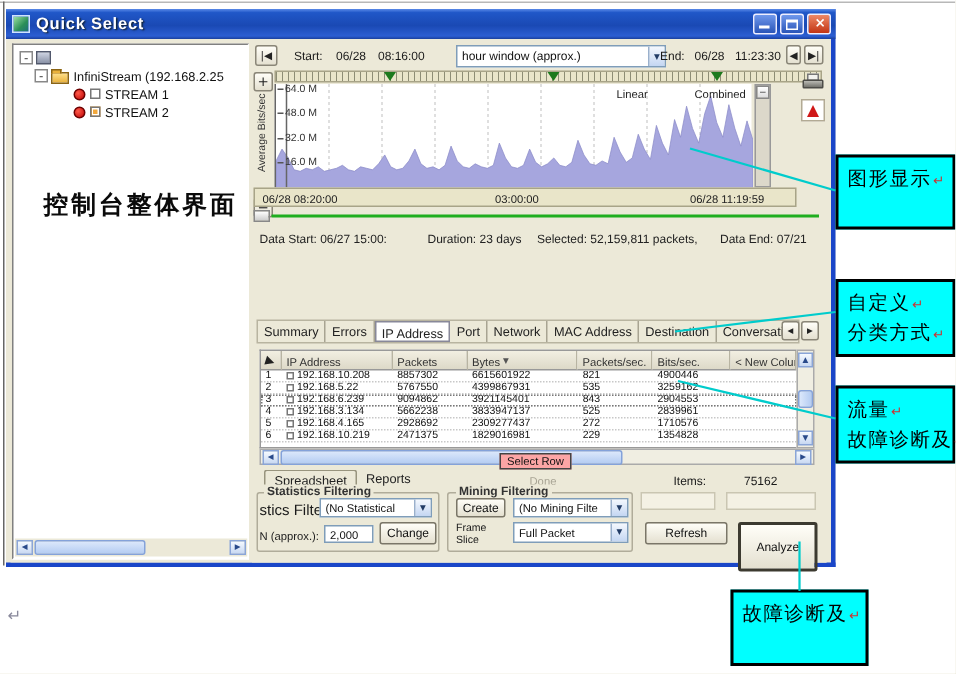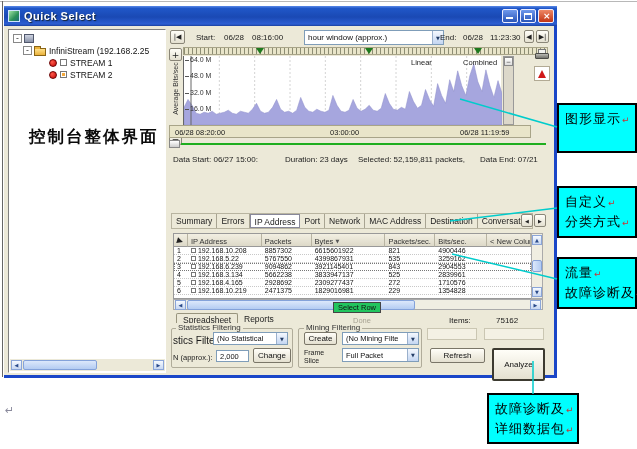--- a/index.html
+++ b/index.html
@@ -95,28 +95,28 @@
 .tr.focus{outline:1px dotted #777;outline-offset:-1px}
 .td{font-size:7px;line-height:7px;color:#111;padding-left:3px;white-space:nowrap;overflow:hidden;display:flex;align-items:center}
 .td .cb{width:5px;height:5px;margin-right:2px}
 .tvscroll{left:363px;top:204px;width:12px;height:66px;background:#f0eee2;border:1px solid #aaa;display:flex;flex-direction:column;align-items:center;padding:1px 0;gap:1px}
 .tvscroll .sb-btn{width:10px;height:10px}
 .tvscroll .vthumb{width:10px;height:12px;background:linear-gradient(90deg,#dce8fb,#b4ccf2);border:1px solid #84a2da;border-radius:2px;margin-top:14px}
 .tvscroll .spacer{flex:1}
 .thscroll{left:5px;top:270px;width:370px;height:11px;background:#f0eee2;border:1px solid #aaa;display:flex;align-items:center;padding:0 1px;gap:1px}
 .thscroll .sb-thumb{width:228px}
 .thscroll .spacer{flex:1}
-.selectrow{left:165px;top:273px;width:48px;height:11px;background:#22c55e;border:1px solid #444;font-size:7.5px;color:#111;display:flex;align-items:center;justify-content:center;z-index:6}
+.selectrow{left:165px;top:273px;width:48px;height:11px;background:#fca5a5;border:1px solid #444;font-size:7.5px;color:#111;display:flex;align-items:center;justify-content:center;z-index:6}
 
 
 .bptab{position:absolute;font-size:8.5px;color:#222;padding:1px 6px}
 .bptab.act{font-weight:normal;border:1px solid #98947e;border-bottom:none;background:#ece9d8;border-radius:2px 2px 0 0}
 .dimtext{position:absolute;font-size:7.5px;color:#a8a494}
 .group{position:absolute;border:1px solid #b0ac9a;border-radius:2px}
-.gtitle{position:absolute;font-size:8px;font-weight:normal;color:#333;background:#ece9d8;padding:0 2px;white-space:nowrap}
+.gtitle{position:absolute;font-size:8px;font-weight:bold;color:#333;background:#ece9d8;padding:0 2px;white-space:nowrap}
 .flatbox{position:absolute;background:#f4f1e4;border:1px solid #cac6b2}
 .pushbtn{position:absolute;background:linear-gradient(180deg,#fffef8,#e4e0d0);border:1px solid #7a7668;border-radius:2px;font-size:8px;color:#111;display:flex;align-items:center;justify-content:center}
 .pushbtn.default{border:2px solid #3c3a30}
 
 
 .ann{position:absolute;background:#00ffff;border:2px solid #000;padding:4px 6px;z-index:55}
 .ann-line{font-size:13px;color:#000;letter-spacing:1px;line-height:1.55;white-space:nowrap}
 .ann-line .ret{color:#c33;font-size:9px;margin-left:1px}
 .leaders{position:absolute;left:0;top:0;z-index:60;pointer-events:none}
 .retmark{position:absolute;left:5px;top:404px;font-size:11px;color:#8a8a9c}
@@ -396,21 +396,20 @@
   <div class="ann" id="ann1" style="left: 557px; top: 186px; width: 80px; height: 52px; background: rgb(0, 255, 255);">
       <div class="ann-line"><span class="cn">自定义</span><span class="ret glyph">↵</span></div>
       <div class="ann-line"><span class="cn">分类方式</span><span class="ret glyph">↵</span></div>
     </div>
   <div class="ann" id="ann2" style="left: 557px; top: 257px; width: 80px; height: 52px; background: rgb(0, 255, 255);">
       <div class="ann-line"><span class="cn">流量</span><span class="ret glyph">↵</span></div>
       <div class="ann-line"><span class="cn">故障诊断及</span><span class="ret glyph">↵</span></div>
     </div>
   <div class="ann" id="ann3" style="left: 487px; top: 393px; width: 92px; height: 51px; text-align: center; background: rgb(0, 255, 255);">
       <div class="ann-line"><span class="cn">故障诊断及</span><span class="ret glyph">↵</span></div>
-      <div class="ann-line"><span class="cn">详细数据包</span><span class="ret glyph">↵</span></div>
     </div>
   <span class="retmark glyph">↵</span>
 
   <svg class="leaders" width="637" height="449">
     <line class="leader" x1="460" y1="99" x2="557" y2="127" stroke-width="1.5" stroke="#00cccc"></line>
     <line class="leader" x1="450" y1="221" x2="557" y2="208" stroke-width="1.5" stroke="#00cccc"></line>
     <line class="leader" x1="452" y1="254" x2="557" y2="279" stroke-width="1.5" stroke="#00cccc"></line>
     <line class="leader" x1="533" y1="361" x2="533" y2="394" stroke-width="1.5" stroke="#00cccc"></line>
   </svg>
 </div>

